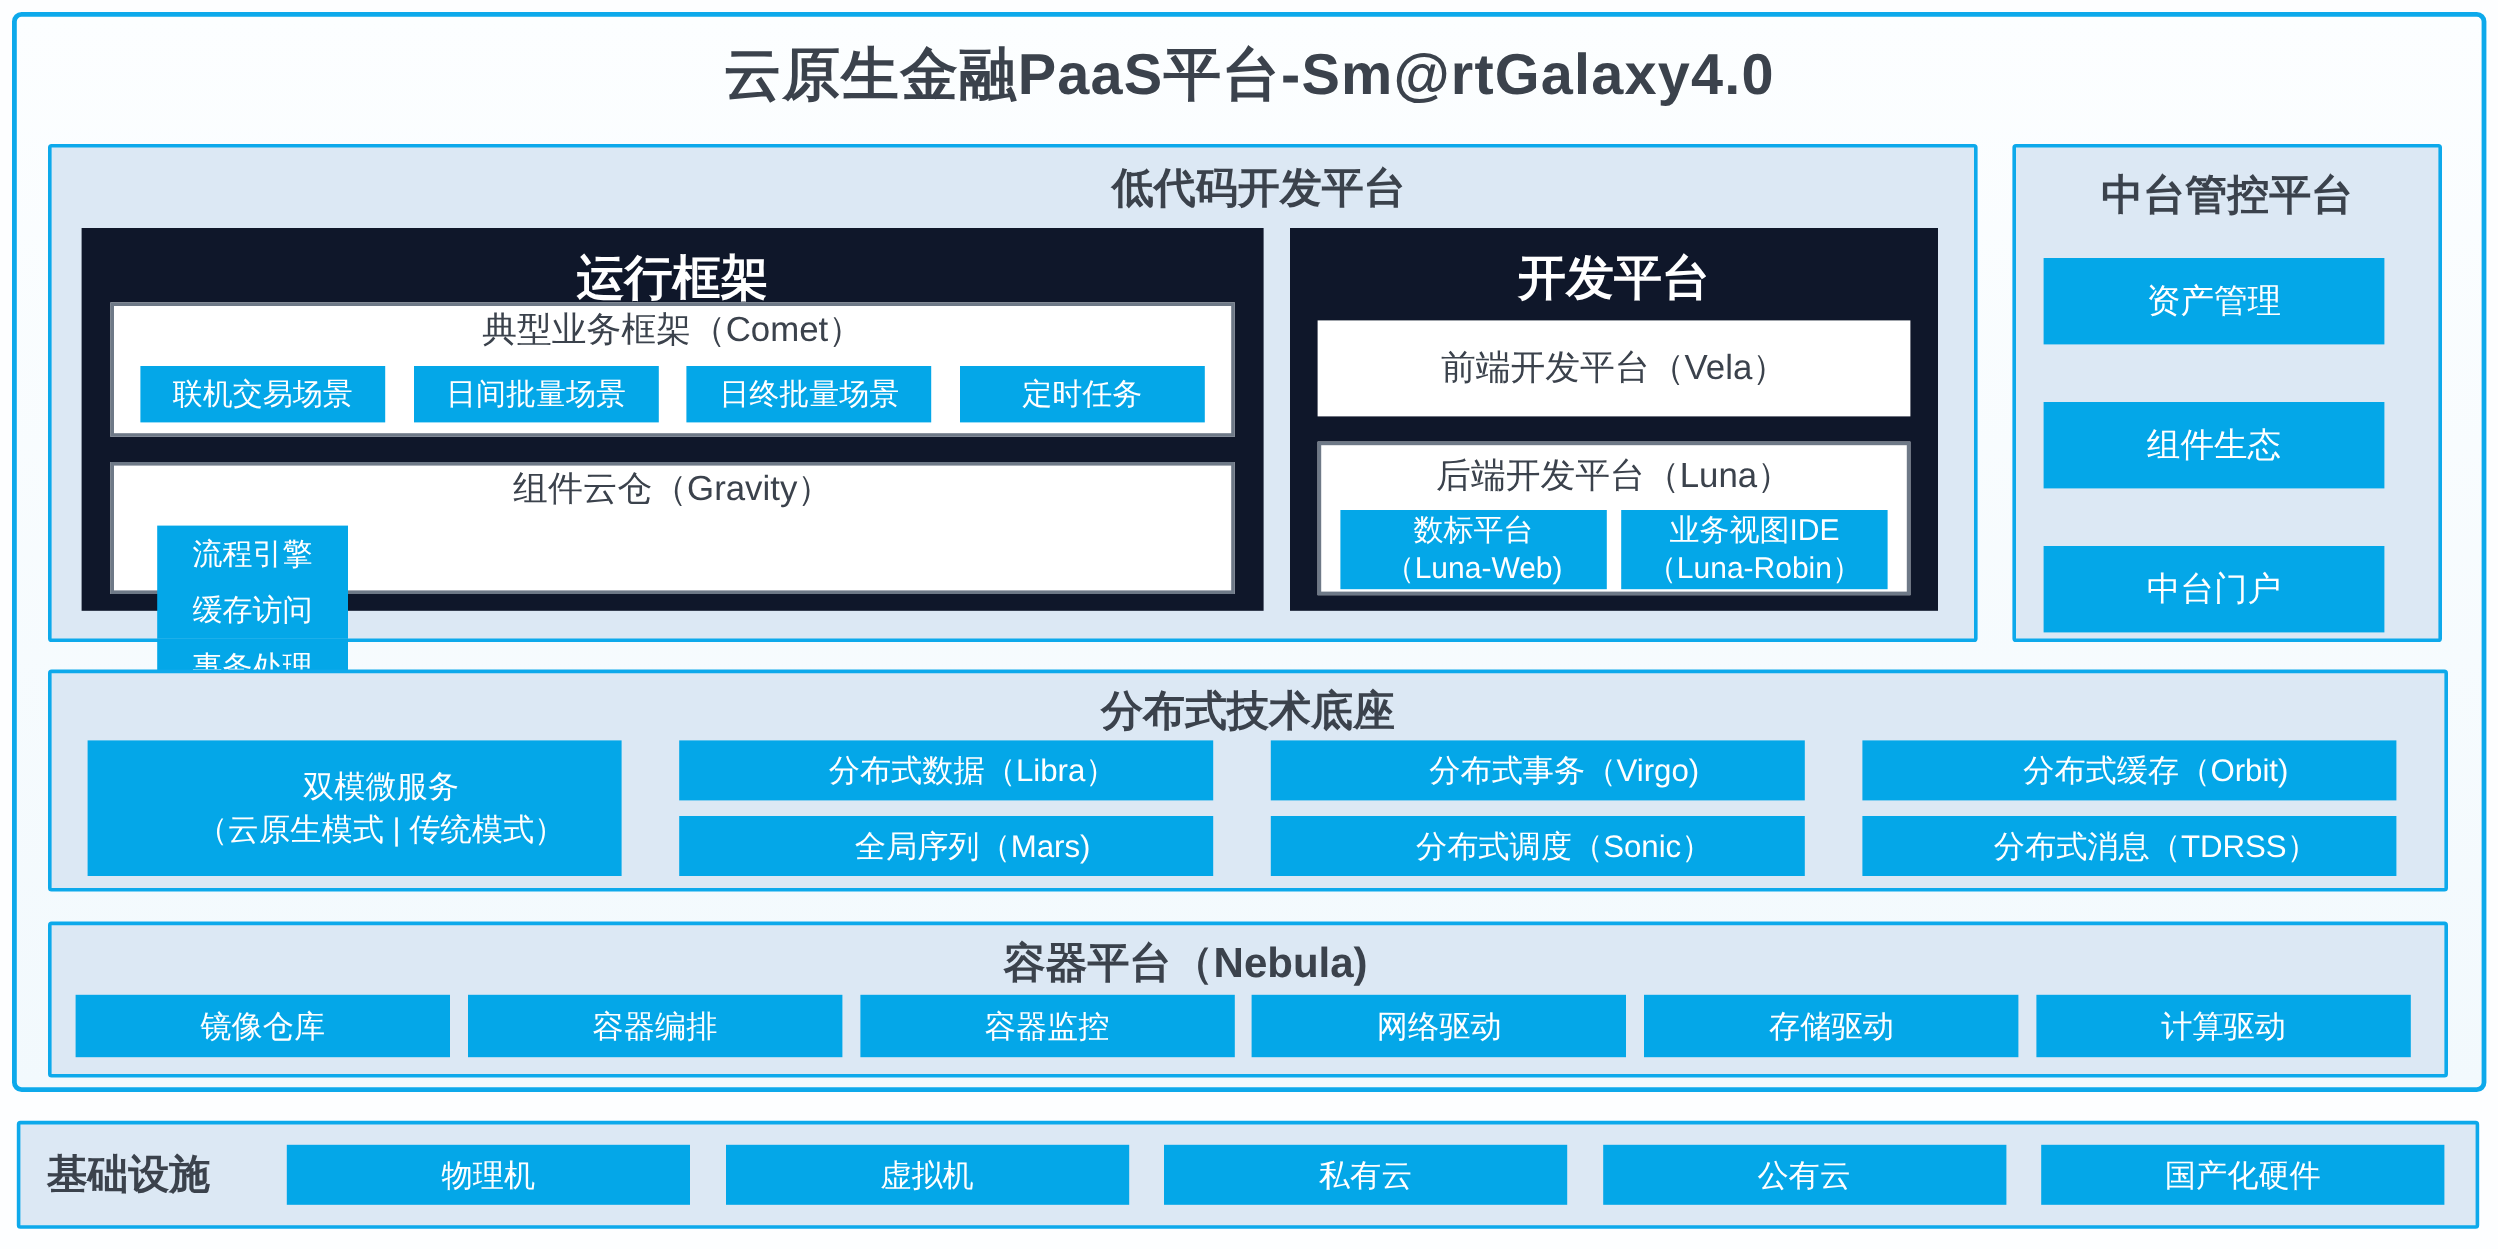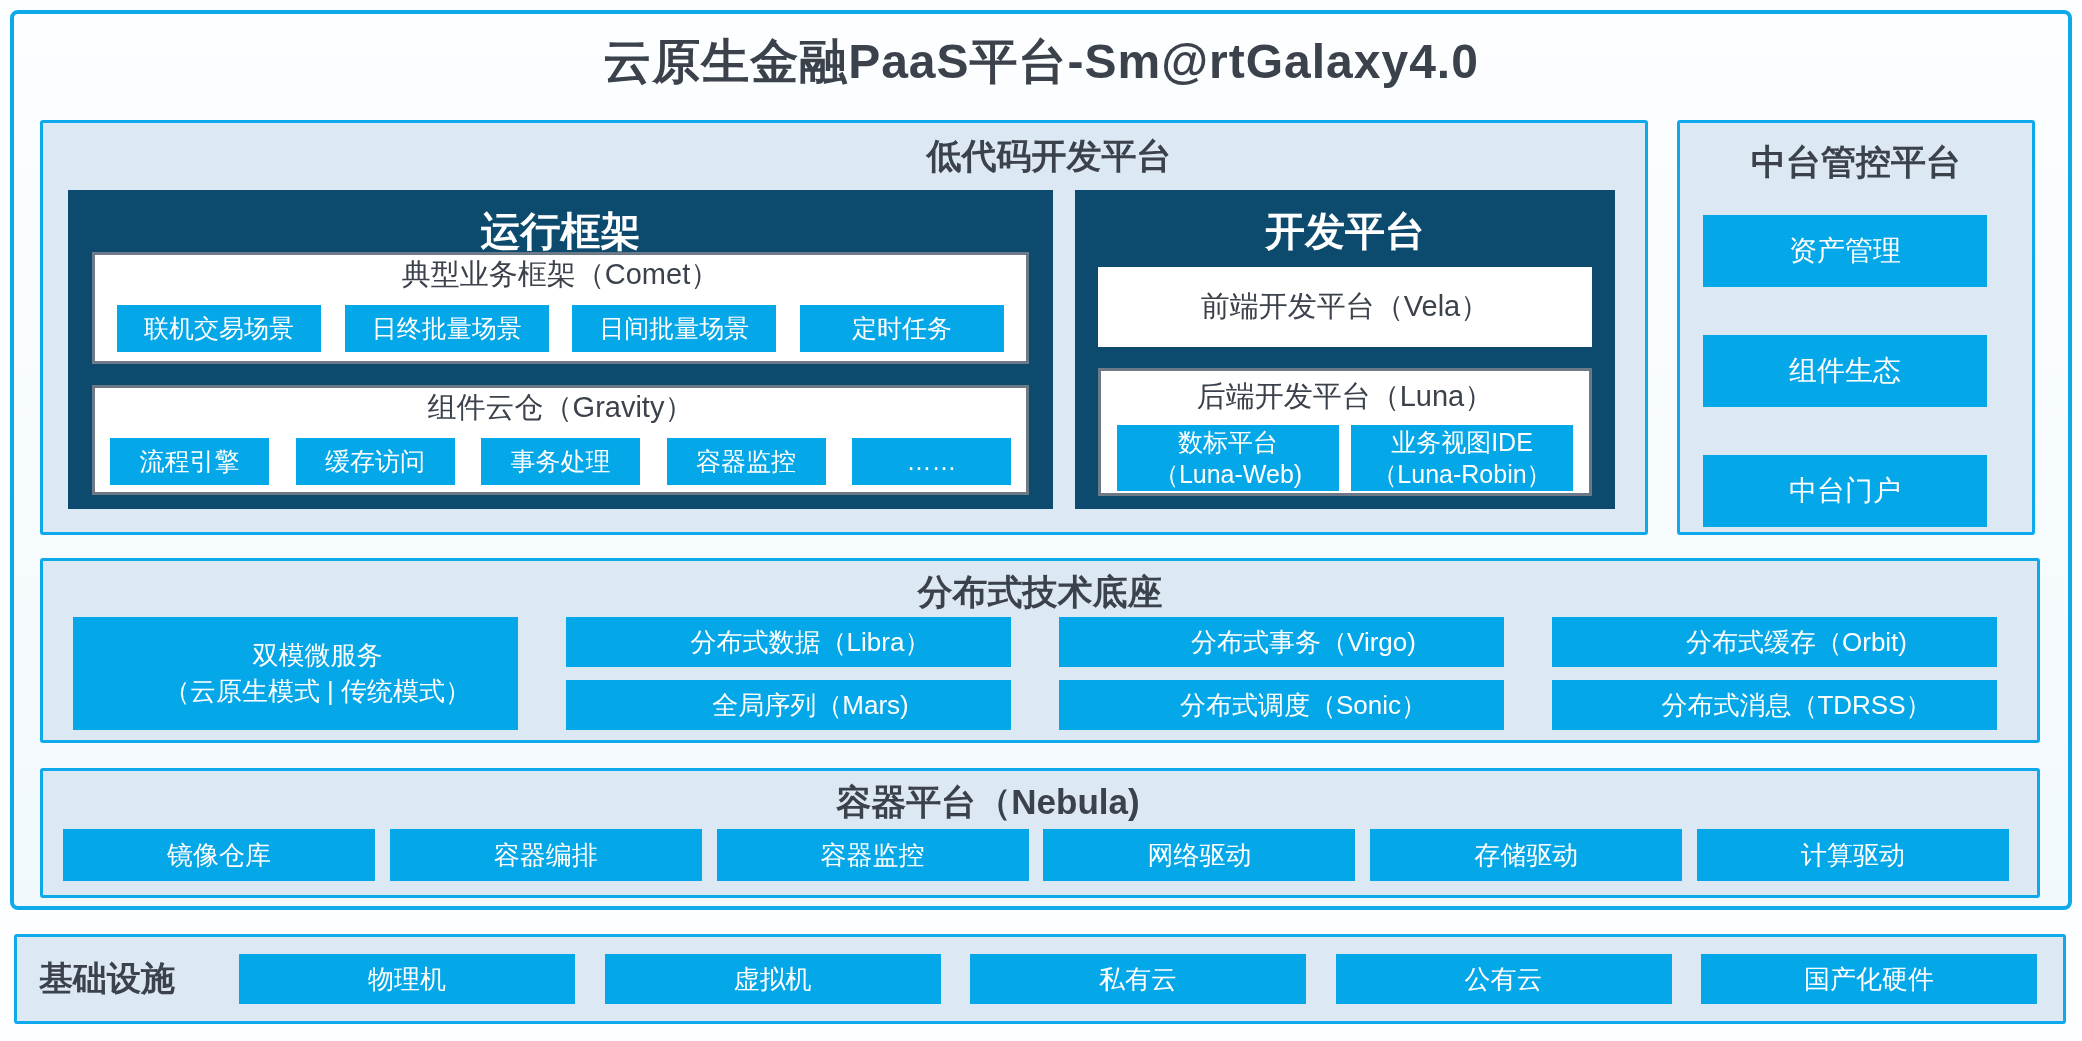--- a/index.html
+++ b/index.html
@@ -23,42 +23,42 @@
   }
   .sec-header {
     position:absolute; left:0; width:100%; text-align:center;
     font-size:35px; font-weight:bold; color:#3b424c;
   }
 
   
   #sec-lowcode { left:26px; top:106px; width:1608px; height:415px; }
   #sec-lowcode .sec-header { top:10px; transform:translateX(205px); }
 
-  .panel { position:absolute; background:#0c4a6e; }
+  .panel { position:absolute; background:#0f172a; }
   .panel-title { padding-top:14px; text-align:center; font-size:40px; font-weight:bold; color:#ffffff; }
 
   #panel-runtime { left:25px; top:67px; width:985px; height:319px; }
   #panel-devplat { left:1032px; top:67px; width:540px; height:319px; }
 
   .white-box { position:absolute; background:#ffffff; }
   .gray-border { border:3px solid #6e7987; }
   .wb-title { margin-top:0; text-align:center; font-size:29px; color:#3b424c; }
 
   .btn {
     background:#04a7e8; color:#ffffff; display:flex; align-items:center; justify-content:center;
     font-size:25px; text-align:center;
   }
   .btn-row { display:flex; justify-content:space-between; }
 
   #box-comet  { left:24px; top:62px;  width:937px; height:112px; }
   #box-comet .btn-row { margin-top:10px; padding:0 22px; }
   #box-comet .btn { width:204px; height:47px; }
 
   #box-gravity { left:24px; top:195px; width:937px; height:110px; }
-  #box-gravity .btn-row { margin-top:10px; padding:0 15px; }
+  #box-gravity .btn-row { margin-top:10px; padding:0 36px;flex-direction:column; }
   #box-gravity .btn { width:159px; height:47px; }
 
   #box-vela {
     left:23px; top:77px; width:494px; height:80px;
     display:flex; align-items:center; justify-content:center;
     font-size:29px; color:#3b424c;
   }
   #box-luna { left:23px; top:178px; width:494px; height:128px; }
   #box-luna .wb-title { margin-top:6px; }
   #box-luna .btn-row { margin-top:8px; padding:0 16px; }
@@ -110,22 +110,22 @@
     <div class="section" id="sec-lowcode">
       <div class="sec-header">低代码开发平台</div>
 
       <div class="panel" id="panel-runtime">
         <div class="panel-title">运行框架</div>
 
         <div class="white-box gray-border" id="box-comet">
           <div class="wb-title">典型业务框架（Comet）</div>
           <div class="btn-row">
             <div class="btn">联机交易场景</div>
+            <div class="btn">日间批量场景</div>
             <div class="btn">日终批量场景</div>
-            <div class="btn">日间批量场景</div>
             <div class="btn">定时任务</div>
           </div>
         </div>
 
         <div class="white-box gray-border" id="box-gravity">
           <div class="wb-title">组件云仓（Gravity）</div>
           <div class="btn-row">
             <div class="btn">流程引擎</div>
             <div class="btn">缓存访问</div>
             <div class="btn">事务处理</div>

